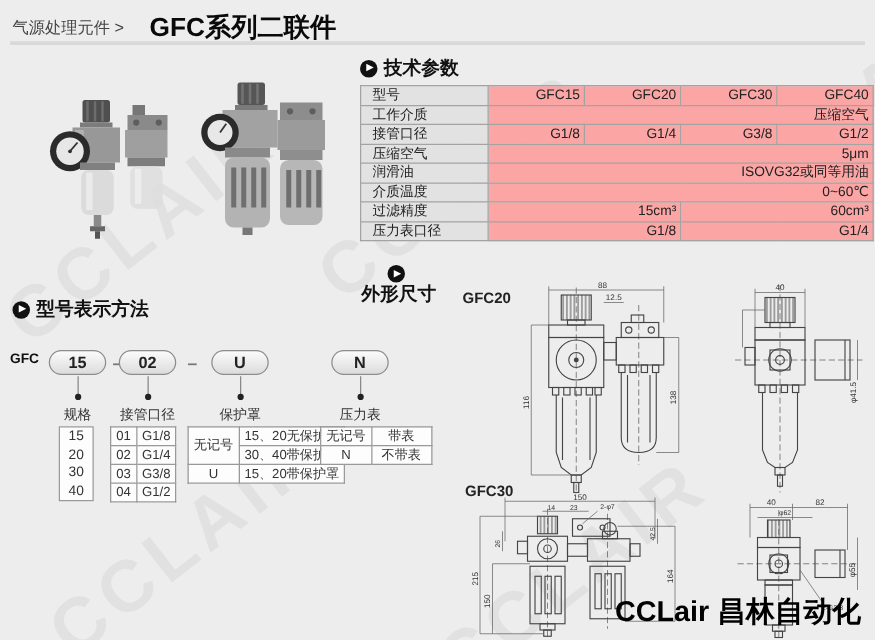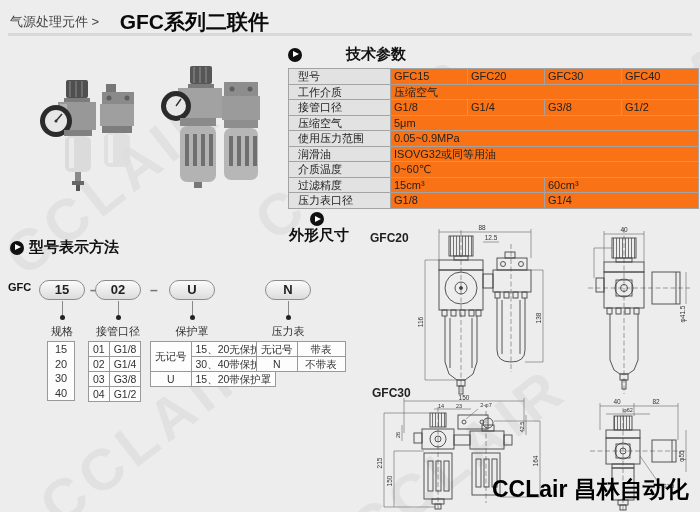--- a/index.html
+++ b/index.html
@@ -21,21 +21,21 @@
   
   .sec-head { position:absolute; z-index:3; display:flex; align-items:center; }
   .play { width:14px; height:14px; border-radius:50%; background:#101010; position:relative; flex:0 0 14px; }
   .play::after { content:""; position:absolute; left:5px; top:3.5px;
                  border-left:6px solid #fff; border-top:3.5px solid transparent; border-bottom:3.5px solid transparent; }
   .sec-title { font-size:15px; font-weight:bold; color:#111; margin-left:5px; }
 
   
   .tech-table { position:absolute; left:288px; top:68px; width:410px; border-collapse:collapse;
                 table-layout:fixed; z-index:3; font-size:11px; color:#222; }
-  .tech-table td { border:1px solid #a3a3a3; background:#f97316; text-align:left;
+  .tech-table td { border:1px solid #a3a3a3; background:#fca5a5; text-align:right;
                    padding:1px 3px; line-height:12.5px; height:14px; }
   .tech-table td.lbl { background:#e2e2e2; text-align:left; padding-left:9px; }
 
   
   .gfc-prefix { position:absolute; left:8px; top:281px; font-size:11px; font-weight:bold; color:#111; z-index:3; }
   .capsule { position:absolute; top:280px; width:46px; height:20px; border:1.5px solid #8c8c8c;
              border-radius:10px; background:linear-gradient(#fbfbfb,#dcdcdc); text-align:center;
              font-size:13px; font-weight:bold; color:#222; line-height:17px; z-index:3; }
   .dash { position:absolute; top:282px; font-size:14px; font-weight:bold; color:#777; z-index:3; }
   .leader { position:absolute; top:301px; width:1px; height:16px; background:#888; z-index:3; }
@@ -131,21 +131,21 @@
       <rect x="176" y="138" width="8" height="6" fill="#777"></rect>
       <rect x="206" y="76" width="34" height="8" fill="#8e8e8e"></rect>
       <rect x="206" y="84" width="34" height="52" rx="7" fill="#b7b7b7"></rect>
       <rect x="211" y="92" width="4" height="30" fill="#6f6f6f"></rect>
         <rect x="219" y="92" width="4" height="30" fill="#6f6f6f"></rect>
         <rect x="227" y="92" width="4" height="30" fill="#6f6f6f"></rect>
         <rect x="235" y="92" width="4" height="30" fill="#6f6f6f"></rect>
     </g>
   </svg>
 
-  <div class="sec-head" style="left:288px;top:45px;gap:39px;">
+  <div class="sec-head" style="left:288px;top:45px;">
     <span class="play"></span>
     <span class="sec-title">技术参数</span>
   </div>
 
   <table class="tech-table">
     <colgroup>
         <col style="width:102px">
         <col style="width:77px">
         <col style="width:77px">
         <col style="width:77px">
@@ -166,24 +166,20 @@
     <tr>
       <td class="lbl">接管口径</td>
       <td>G1/8</td>
       <td>G1/4</td>
       <td>G3/8</td>
       <td>G1/2</td>
     </tr>
     <tr>
       <td class="lbl">压缩空气</td>
       <td colspan="4">5μm</td>
-    </tr>
-    <tr>
-      <td class="lbl">使用压力范围</td>
-      <td colspan="4">0.05~0.9MPa</td>
     </tr>
     <tr>
       <td class="lbl">润滑油</td>
       <td colspan="4">ISOVG32或同等用油</td>
     </tr>
     <tr>
       <td class="lbl">介质温度</td>
       <td colspan="4">0~60℃</td>
     </tr>
     <tr>

